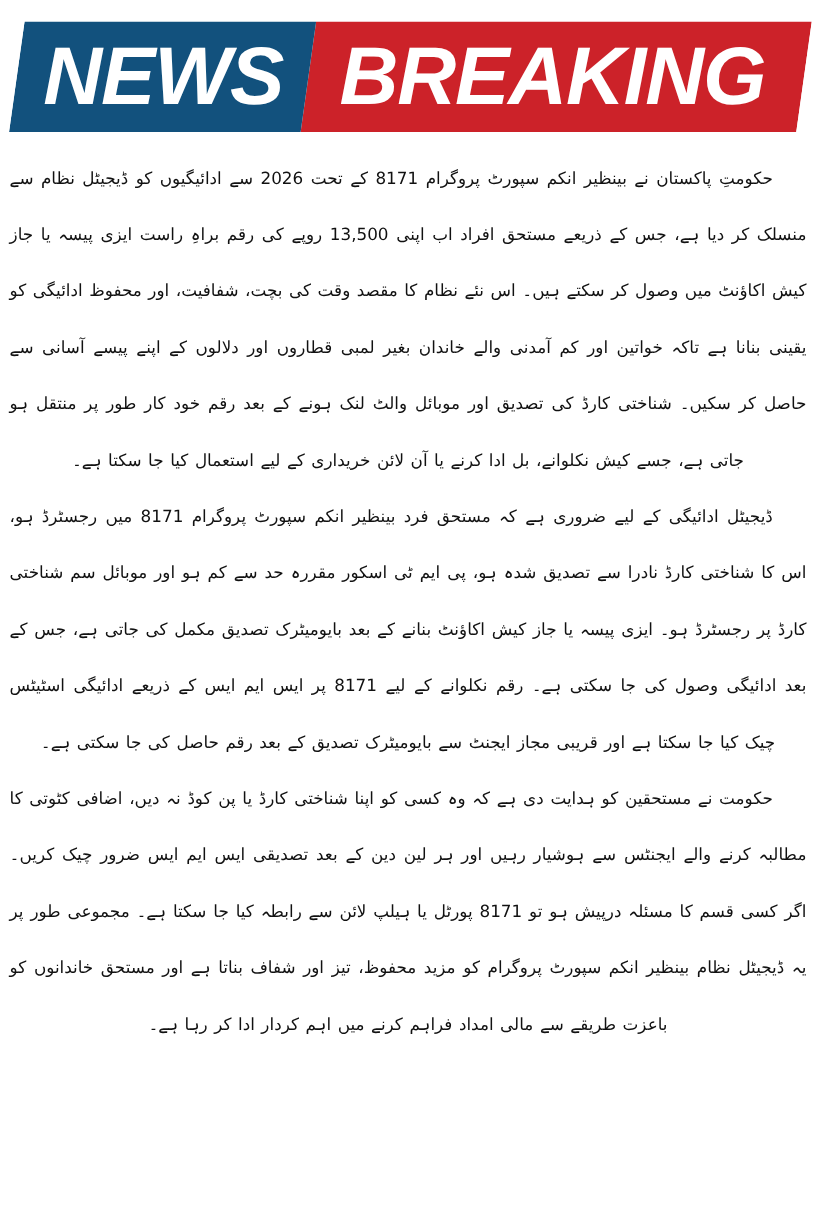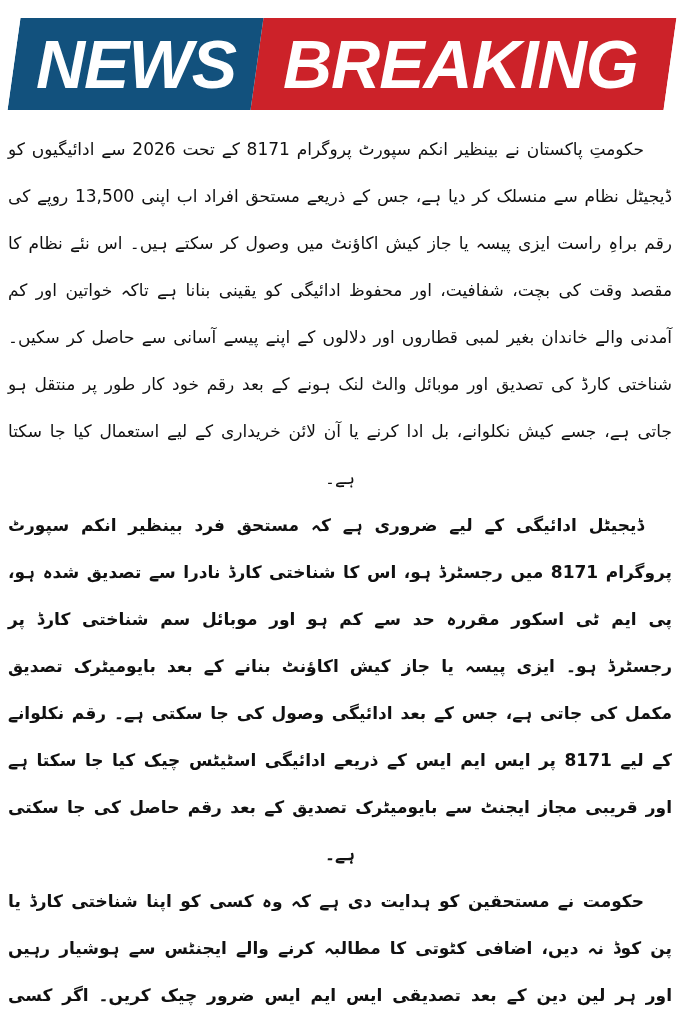--- a/index.html
+++ b/index.html
@@ -77,30 +77,29 @@
     box-sizing: border-box;
     width: 683px;
   }
   .article p {
     margin: 0;
     padding: 0;
     direction: rtl;
     text-align: justify;
     text-align-last: center;
     font-family: "DejaVu Sans", "Liberation Sans", sans-serif;
-    font-size: 17px;
+    font-size: 14px;
     line-height: 47px;
     color: #111111;
     letter-spacing: 0px;
     word-spacing: 1px;
     text-indent: 28px;
   }
   .article p + p {
     margin-top: 0;
-    font-weight: bold;
   }
 </style>
 </head>
 <body>
 
 <div class="banner-wrap">
   <div class="banner">
     <div class="banner-red">
       <span class="banner-word breaking">BREAKING</span>
     </div>

